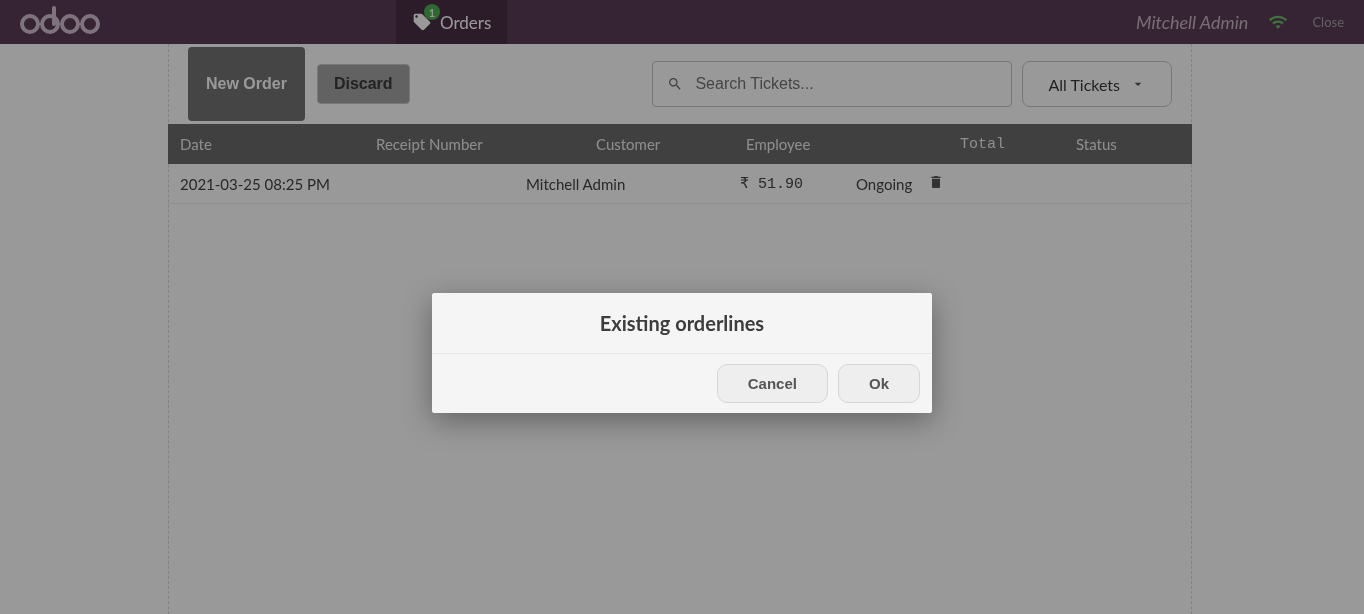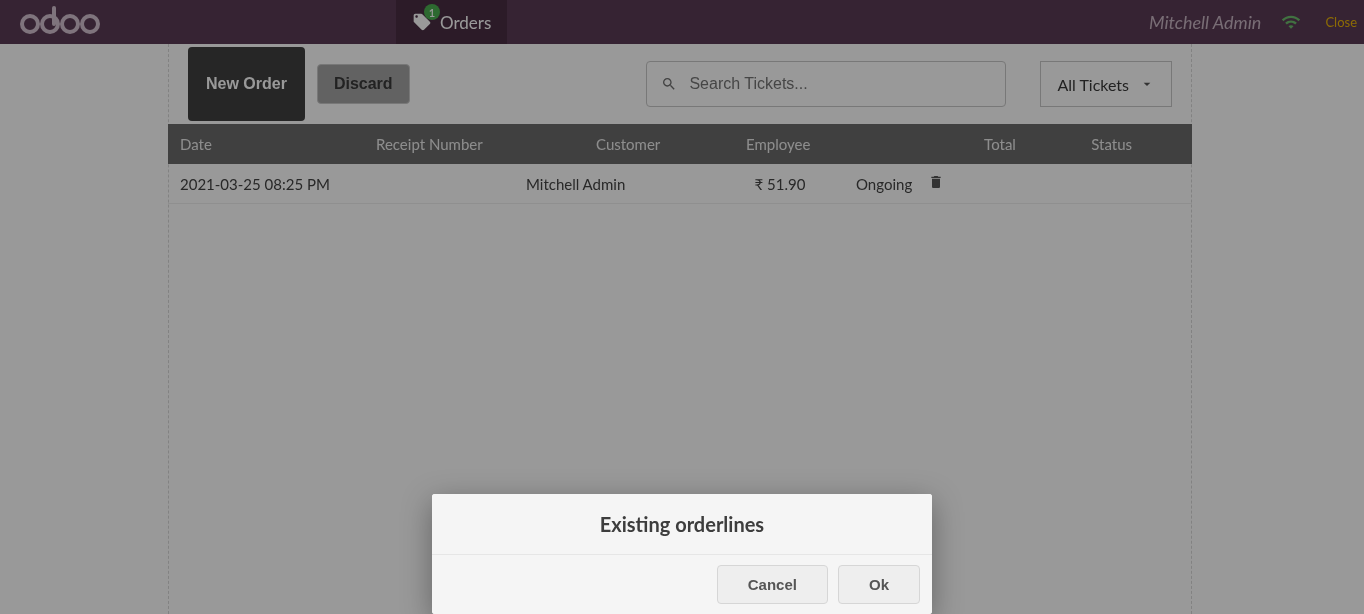--- a/index.html
+++ b/index.html
@@ -9,52 +9,52 @@
 .logo { font-size: 28px; font-weight: 700; color: #fff; padding: 0 20px 4px 20px; letter-spacing: -1px; }
 .logo svg { display: block; }
 .topbar-spacer-left { flex: 0 0 268px; }
 .orders-tab { height: 44px; background: #4a2e44; display: flex; align-items: center; padding: 0 16px; gap: 8px; cursor: pointer; }
 .orders-tab .ticket-icon { position: relative; display: flex; align-items: center; }
 .orders-tab .badge { position: absolute; top: -8px; right: -8px; background: #4caf50; color: #fff; border-radius: 50%; width: 16px; height: 16px; font-size: 11px; display: flex; align-items: center; justify-content: center; font-weight: 600; }
 .orders-tab .label { font-size: 17px; color: #fff; }
 .topbar-flex { flex: 1; }
 .user-name { font-style: italic; color: #c9b6c4; font-size: 18px; padding-right: 20px; }
 .wifi-icon { color: #6dbd6d; padding-right: 24px; display: flex; align-items: center; }
-.close-link { color: #eab308; font-size: 13px; padding-right: 7px; cursor: pointer; }
+.close-link { color: #a3a3a3; font-size: 13px; padding-right: 20px; cursor: pointer; }
 
 .content-area { position: relative; height: 570px; }
 .content-borders { position: absolute; left: 168px; top: 0; width: 1024px; height: 100%; border-left: 1px dashed #d9d9d9; border-right: 1px dashed #d9d9d9; }
 
 .toolbar { position: absolute; left: 168px; top: 0; width: 1024px; height: 80px; display: flex; align-items: center; padding: 0 20px; }
-.btn-new { background: #404040; color: #fff; border: none; padding: 28px 18px; border-radius: 4px; font-size: 16px; font-weight: 600; cursor: pointer; margin-right: 12px; }
+.btn-new { background: #737373; color: #fff; border: none; padding: 28px 18px; border-radius: 4px; font-size: 16px; font-weight: 600; cursor: pointer; margin-right: 12px; }
 .btn-discard { background: #a3a3a3; color: #3a3a3a; border: 1px solid #c8c8c8; padding: 10px 16px; border-radius: 4px; font-size: 16px; font-weight: 600; cursor: pointer; }
 .toolbar-flex { flex: 1; }
 .search-wrap { display: flex; align-items: center; border: 1px solid #c8c8c8; border-radius: 4px; background: #fff; height: 46px; width: 360px; padding: 0 14px; margin-right: 10px; }
 .search-wrap svg { color: #6f6f6f; flex-shrink: 0; }
 .search-input { border: none; outline: none; font-size: 16px; margin-left: 12px; width: 100%; background: transparent; }
-.filter-btn { display: flex; align-items: center; border: 1px solid #c8c8c8; border-radius: 0; background: #fff; height: 46px; padding: 0 16px; cursor: pointer; gap: 10px; font-size: 16px; color: #3a3a3a; margin-left: 24px; }
+.filter-btn { display: flex; align-items: center; border: 1px solid #c8c8c8; border-radius: 8px; background: #fff; height: 46px; padding: 0 25px; cursor: pointer; gap: 10px; font-size: 16px; color: #3a3a3a; }
 
 .table-wrap { position: absolute; left: 168px; top: 80px; width: 1024px; }
 .table-header { background: #6b6b6b; color: #ececec; height: 40px; display: flex; align-items: center; font-size: 15px; }
 .table-row { height: 40px; display: flex; align-items: center; font-size: 15px; color: #444; border-bottom: 1px solid #eee; }
 .col-date { width: 208px; padding-left: 12px; }
 .col-receipt { width: 220px; }
 .col-customer { width: 150px; }
 .col-employee { width: 214px; }
-.col-total { width: 80px; text-align: center; }
-.col-status { width: 92px; padding-left: 36px; text-align: right; }
+.col-total { width: 80px; text-align: left; font-family: Liberation Mono, monospace; }
+.col-status { width: 92px; padding-left: 36px; }
 .col-actions { width: 48px; display: flex; justify-content: center; }
 .trash-icon { cursor: pointer; color: #555; }
 
-.overlay { position: absolute; inset: 0; background: rgba(0,0,0,0.4); display: flex; align-items: flex-end; justify-content: center; padding-top: 92px; }
+.overlay { position: absolute; inset: 0; background: rgba(0,0,0,0.4); display: flex; align-items: center; justify-content: center; padding-top: 92px; }
 .modal { width: 500px; background: #fff; border-radius: 3px; box-shadow: 0 8px 30px rgba(0,0,0,0.35); overflow: hidden; }
 .modal-header { background: #f5f5f5; padding: 18px 0; text-align: center; font-size: 20px; font-weight: 700; color: #3d3d3d; border-bottom: 1px solid #e6e6e6; }
 .modal-body { background: #fff; padding: 18px 20px; font-size: 16px; color: #4a4a4a; text-align: center; border-bottom: 1px solid #e6e6e6; }
 .modal-footer { background: #f5f5f5; padding: 10px 12px; display: flex; justify-content: flex-end; gap: 10px; }
-.modal-btn { background: #eeeeee; border: 1px solid #d6d6d6; color: #555; padding: 10px 30px; font-size: 15px; border-radius: 4px; cursor: pointer; font-weight: 600; }
+.modal-btn { background: #eeeeee; border: 1px solid #d6d6d6; color: #555; padding: 10px 30px; font-size: 15px; border-radius: 10px; cursor: pointer; font-weight: 600; }
 </style>
 </head>
 <body>
 
 <div class="topbar">
   <div class="logo">
     <svg width="88" height="28" viewBox="0 0 88 28" fill="none">
       <circle cx="10" cy="18" r="8" stroke="#d4c2d0" stroke-width="4"></circle>
       <path d="M 34 2 L 34 18" stroke="#d4c2d0" stroke-width="4" stroke-linecap="round"></path>
       <circle cx="30" cy="18" r="8" stroke="#d4c2d0" stroke-width="4"></circle>

